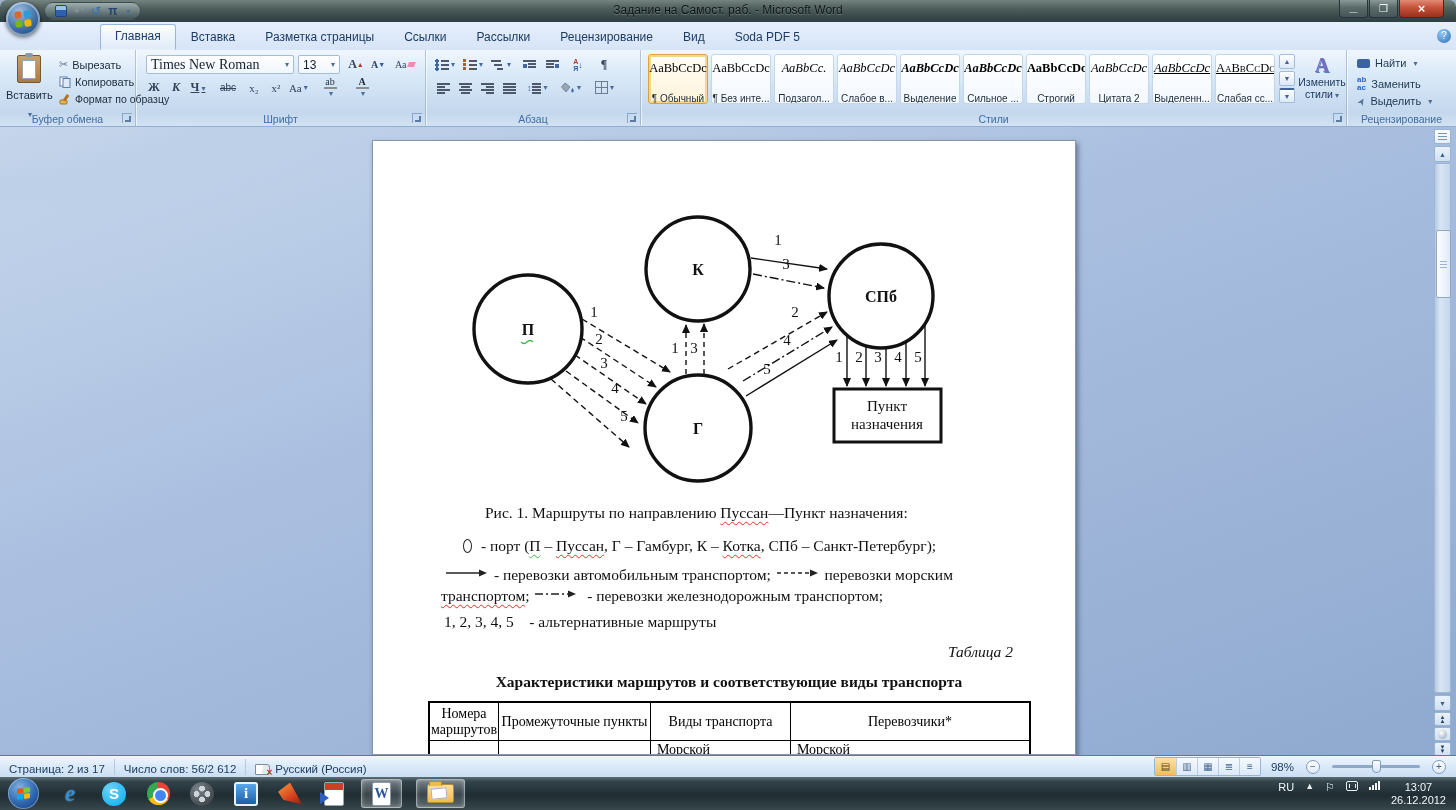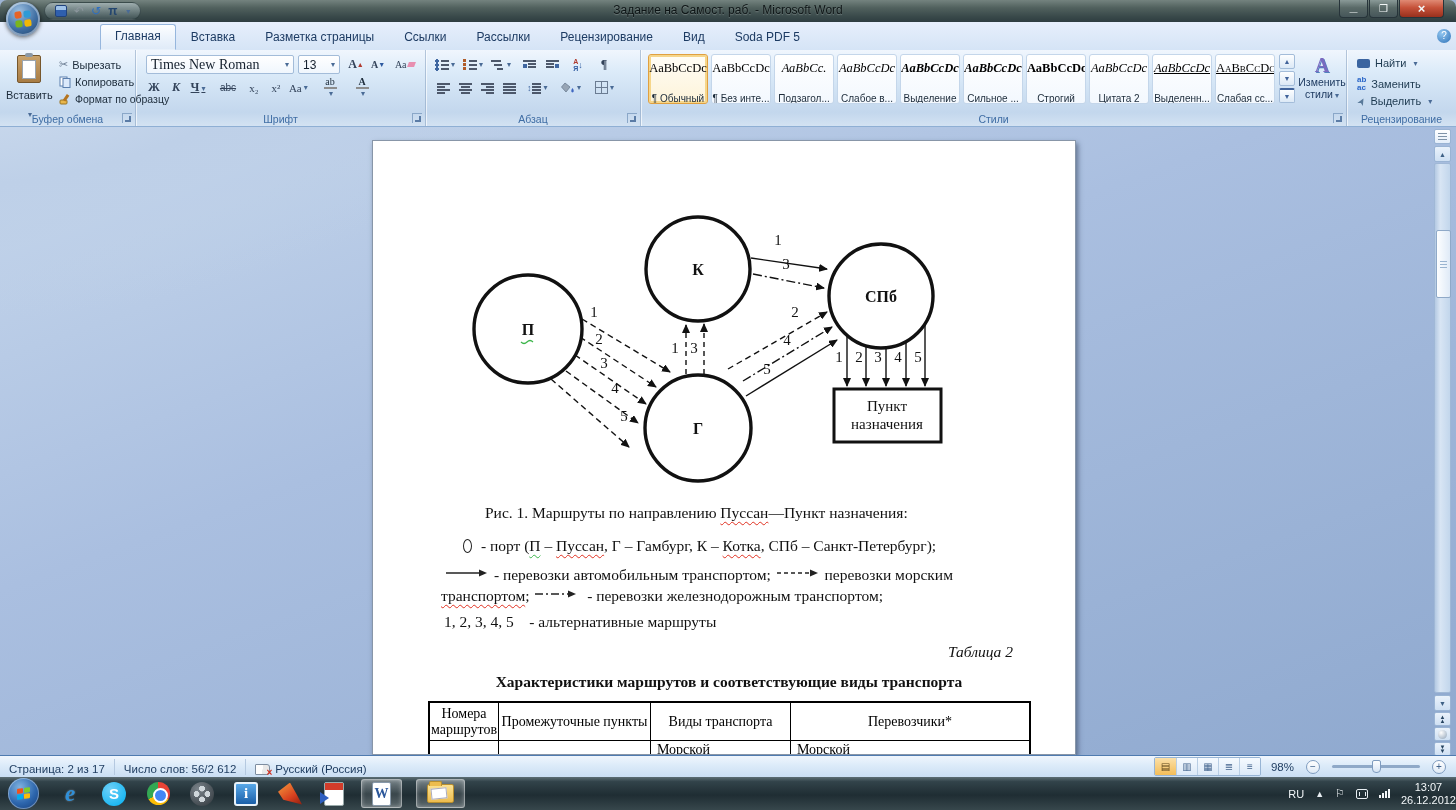--- a/index.html
+++ b/index.html
@@ -175,21 +175,21 @@
   background:linear-gradient(180deg,#5d6e74 0%,#32434a 14%,#1f2d33 55%,#37474c 100%);display:flex;align-items:center}
 .startorb{position:relative;width:31px;height:31px;margin-left:8px;border-radius:50%;
   background:radial-gradient(circle at 38% 30%,#7fb2e0,#2d66ad 55%,#123a75);box-shadow:inset 0 0 0 1px rgba(255,255,255,.35);
   display:flex;align-items:center;justify-content:center}
 .flag{width:13px;height:12px;display:grid;grid-template-columns:6px 6px;grid-template-rows:5px 5px;gap:1px;transform:skewY(-8deg)}
 .flag i{border-radius:1px}
 .tbi{width:26px;height:26px;margin-left:18px;display:flex;align-items:center;justify-content:center;position:relative}
 .tbtn{height:29px;margin-left:14px;padding:0 10px;display:flex;align-items:center;border-radius:3px;
   background:linear-gradient(rgba(255,255,255,.32),rgba(255,255,255,.12) 50%,rgba(255,255,255,.2));
   border:1px solid rgba(255,255,255,.45);box-shadow:inset 0 0 4px rgba(255,255,255,.35)}
-.tray{margin-left:auto;display:flex;align-items:center;gap:11px;color:#f2f6f8;font-size:11px}
+.tray{margin-left:auto;display:flex;align-items:flex-start;gap:11px;padding-right:10px;color:#f2f6f8;font-size:11px}
 .tray .sm{font-size:9px;color:#e8eef2}
 .clock{text-align:center;line-height:13px;font-size:11px}
 .netbars{display:flex;align-items:flex-end;gap:1px}
 .netbars i{width:2px;background:#f2f6f8}
 .plug{width:12px;height:10px;border:1px solid #e8eef2;border-radius:2px;position:relative}
 .plug::after{content:"";position:absolute;left:2px;top:2px;width:5px;height:4px;border-left:1px solid #e8eef2;border-right:1px solid #e8eef2}
 
 .ie{font-family:"Liberation Serif",serif;font-style:italic;font-weight:bold;font-size:23px;color:#2f8fd8;text-shadow:0 0 2px rgba(255,255,255,.4)}
 .skype{width:24px;height:24px;border-radius:50%;background:radial-gradient(circle at 35% 30%,#6fd0f8,#00aff0);color:#fff;font-weight:bold;font-size:15px;display:flex;align-items:center;justify-content:center}
 .chrome{width:23px;height:23px;border-radius:50%;background:conic-gradient(#ea4335 0 120deg,#4286f4 0 120deg,#fbbc05 120deg 240deg,#34a853 240deg 360deg);position:relative}

